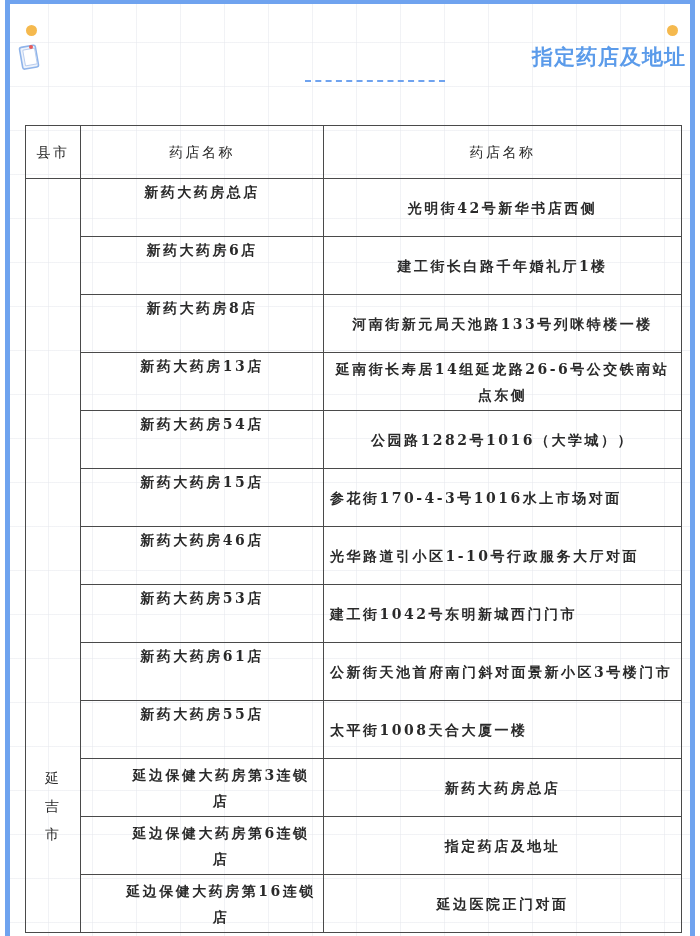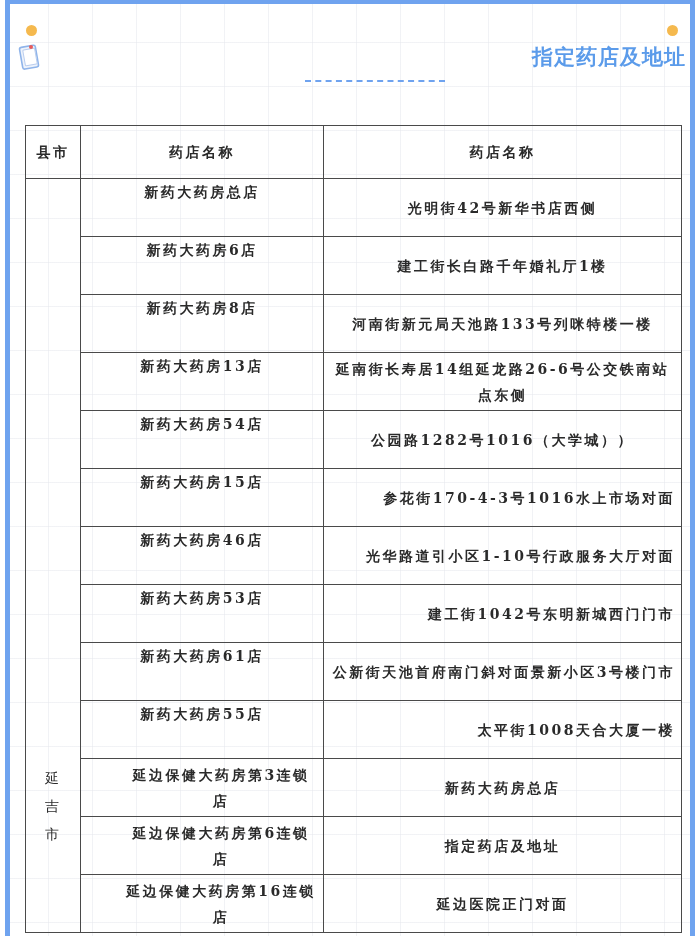--- a/index.html
+++ b/index.html
@@ -37,27 +37,27 @@
   table {
     position: absolute; left: 25px; top: 125px; width: 656px;
     border-collapse: collapse; table-layout: fixed;
     background: transparent;
   }
   td, th {
     border: 1.5px solid #4a4a4a; color: #2a2a2a;
     font-size: 14px; font-weight: bold; letter-spacing: 2.5px;
     padding: 0 6px; line-height: 26px;
   }
-  th { height: 52px; font-weight: bold; text-align: center; }
+  th { height: 52px; font-weight: normal; text-align: center; }
   td { height: 57px; }
   td.name { text-align: center; vertical-align: top; padding-top: 0; }
   td.name.two { vertical-align: middle; padding-top: 0; padding-left: 44px; }
   td.addr { vertical-align: middle; margin-top: 48px; }
   td.addr.center { text-align: center; }
-  td.addr.left { text-align: right; }
+  td.addr.left { text-align: left; }
   td.county { text-align: center; vertical-align: middle; padding: 0; }
   .vert { display: inline-block; width: 16px; line-height: 28px; word-break: break-all; font-weight: normal; padding-top: 500px; }
   col.c1 { width: 55px; }
   col.c2 { width: 243px; }
   col.c3 { width: 358px; }
 </style>
 </head>
 <body>
 
 <div class="frame"></div>

